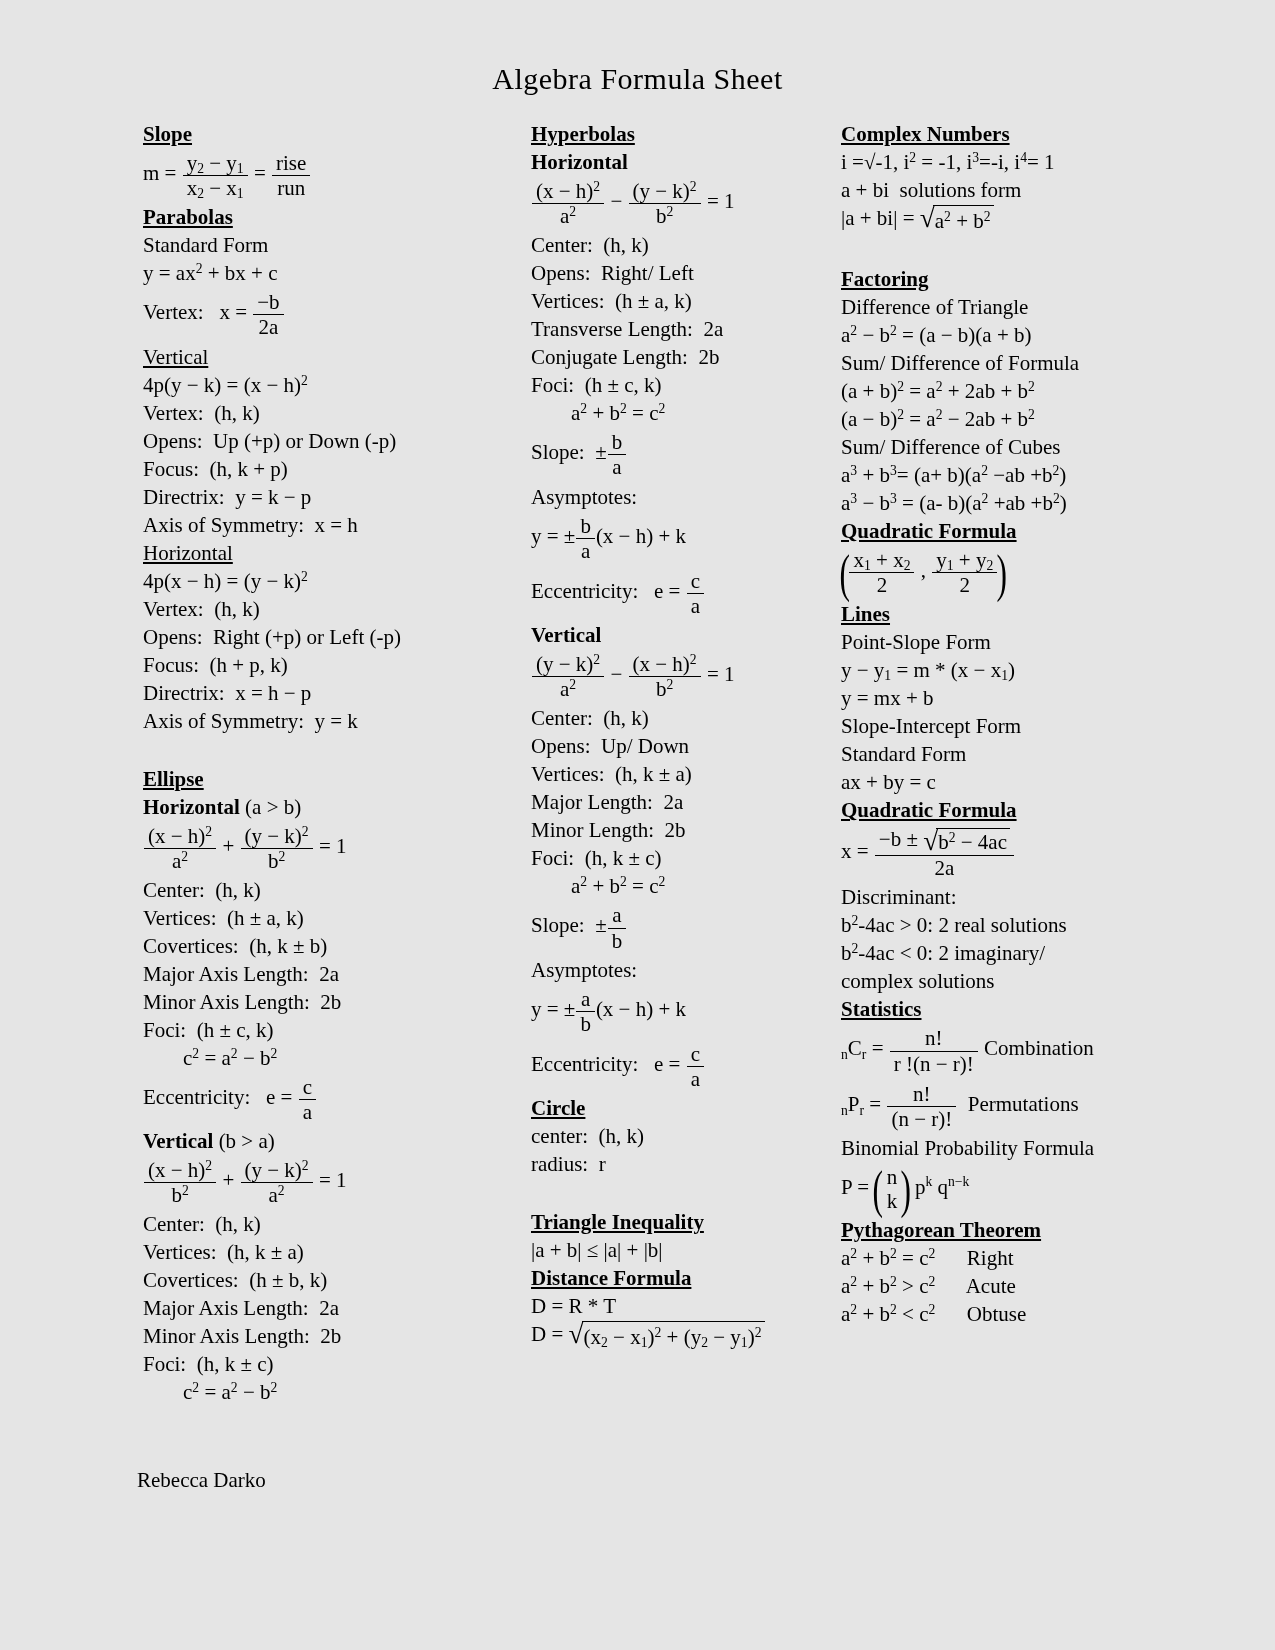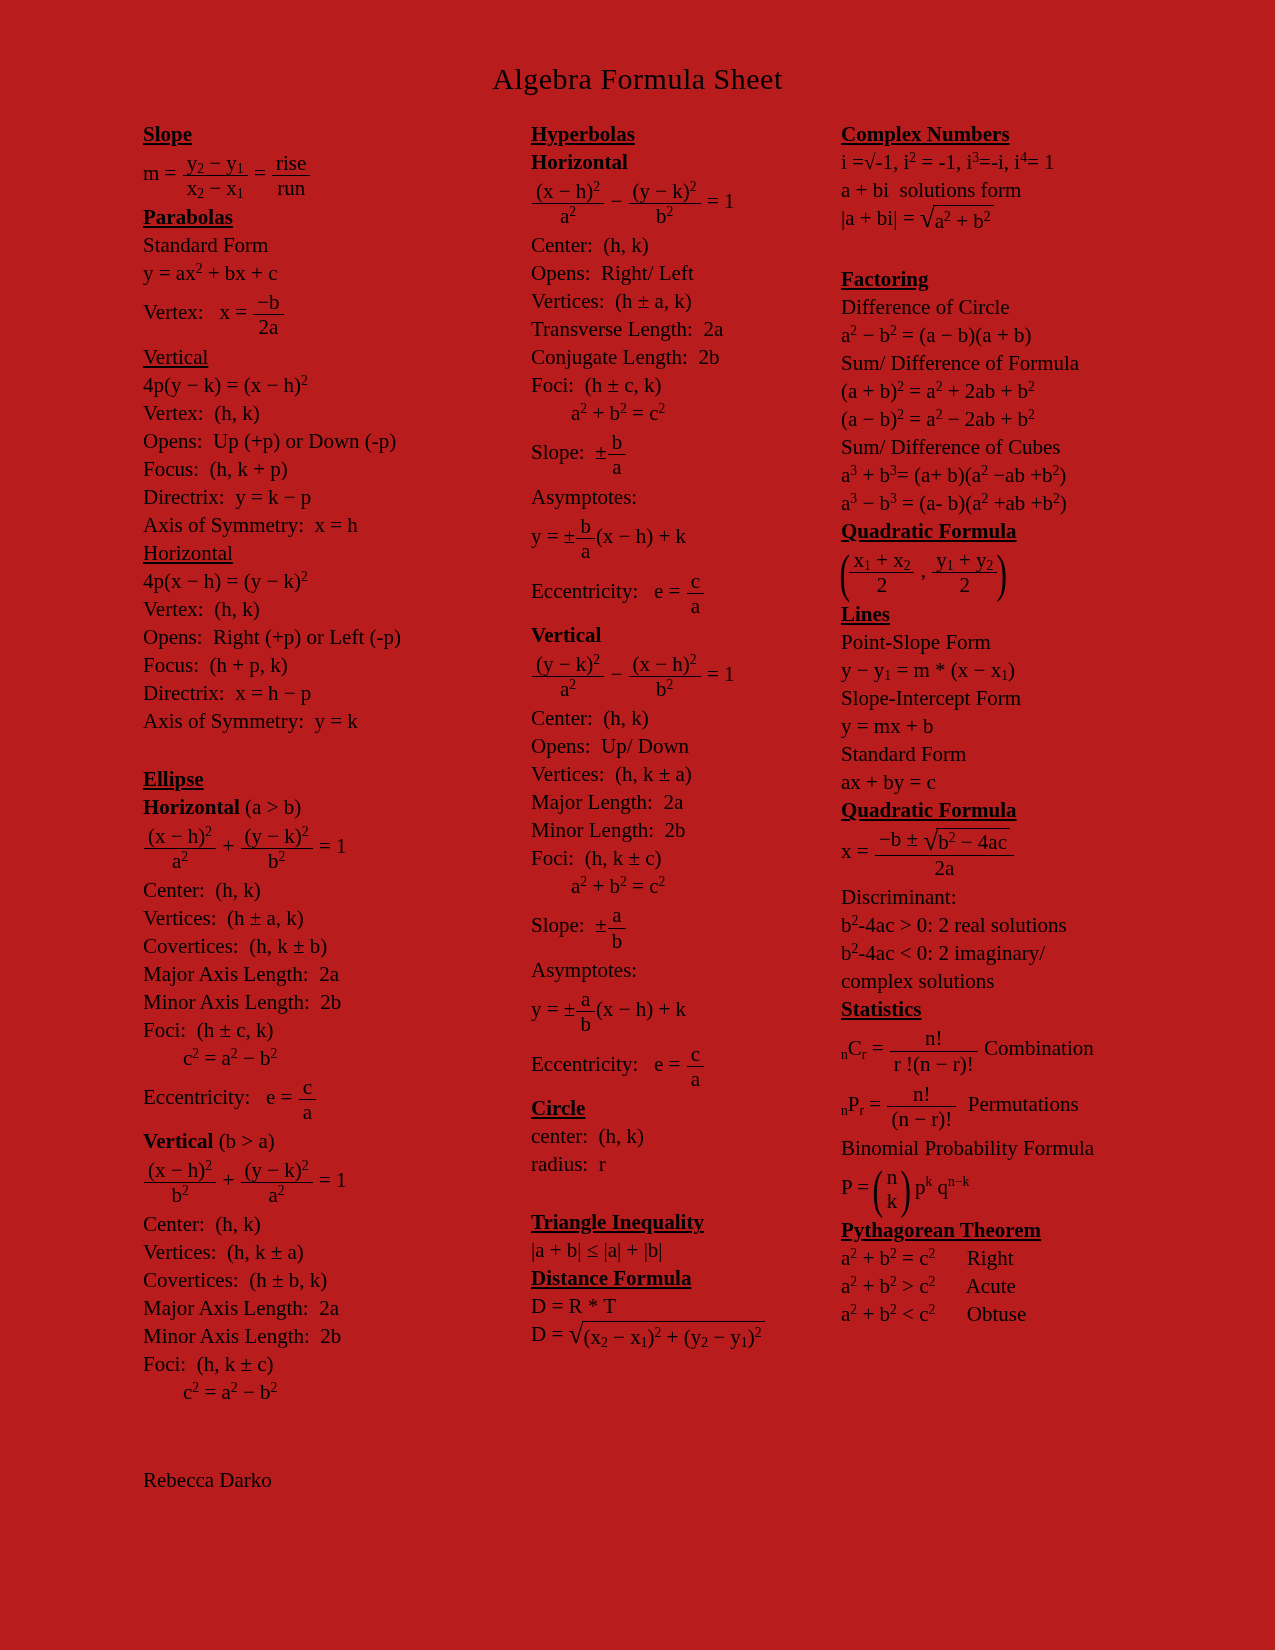--- a/index.html
+++ b/index.html
@@ -1,17 +1,17 @@
 <!DOCTYPE html>
 <html><head>
 <meta charset="utf-8">
 <style>
   html,body{margin:0;padding:0;background:#ffffff;}
   body{width:1275px;height:1650px;font-family:"Liberation Serif","DejaVu Serif",serif;color:#000;}
-  .page{position:relative;width:1275px;height:1650px;overflow:hidden;background:#b91c1c;font-family:Liberation Serif, serif;}
+  .page{position:relative;width:1275px;height:1650px;overflow:hidden;background:#e5e5e5;font-family:Liberation Serif, serif;}
   .title{padding-top:62px;text-align:center;font-size:30px;letter-spacing:0.5px;}
   .cols{display:flex;align-items:flex-start;padding:24px 0 0 143px;}
   .col{flex:none;}
   .col1{width:344px;}
   .col2{width:310px;margin-left:44px;}
   .col3{width:430px;}
   .section{margin:0;}
   .section.gap{margin-top:30px;}
   .ln{font-size:21px;line-height:28px;white-space:pre-wrap;}
   .hd{font-weight:bold;}
@@ -21,21 +21,21 @@
   sup{font-size:0.65em;line-height:0;vertical-align:0.55em;}
   sub{font-size:0.65em;line-height:0;vertical-align:-0.25em;}
   .frac{display:inline-block;vertical-align:middle;text-align:center;margin:3px 1px;}
   .frac .num{display:block;border-bottom:1.6px solid #000;padding:0 4px;line-height:1.15;}
   .frac .den{display:block;padding:0 4px;line-height:1.15;}
   .frac.nobar .num{border-bottom:none;}
   .sqrt{display:inline-flex;align-items:flex-start;vertical-align:middle;white-space:nowrap;}
   .sqrt .rad{font-size:1.3em;line-height:1;margin-right:-2px;}
   .sqrt .vinc{display:inline-block;border-top:1.8px solid #000;padding:1px 3px 0 2px;}
   .bigp{display:inline-block;font-size:2.5em;line-height:0.85;vertical-align:middle;transform:scaleX(0.6);margin:0 -5px;}
-  .footer{position:absolute;left:143px;top:1468px;font-size:21px;}
+  .footer{position:absolute;left:137px;top:1468px;font-size:21px;}
 </style>
 </head>
 <body>
 
 <div class="page">
   <div class="title">Algebra Formula Sheet</div>
   <div class="cols" id="columns">
       <div class="col col1">
         <div class="section">
           <div class="ln hd"><span class="u">Slope</span></div>
@@ -137,39 +137,39 @@
           <div class="ln hd"><span class="u">Complex Numbers</span></div>
           <div class="ln">i =√-1, i<sup>2</sup> = -1, i<sup>3</sup>=-i, i<sup>4</sup>= 1</div>
           <div class="ln">a + bi  solutions form</div>
           <div class="ln">|a + bi| = <span class="sqrt">
               <span class="rad">√</span>
               <span class="vinc">a<sup>2</sup> + b<sup>2</sup></span>
             </span></div>
         </div>
         <div class="section gap">
           <div class="ln hd"><span class="u">Factoring</span></div>
-          <div class="ln">Difference of Circle</div>
+          <div class="ln">Difference of Triangle</div>
           <div class="ln">a<sup>2</sup> − b<sup>2</sup> = (a − b)(a + b)</div>
           <div class="ln">Sum/ Difference of Formula</div>
           <div class="ln">(a + b)<sup>2</sup> = a<sup>2</sup> + 2ab + b<sup>2</sup></div>
           <div class="ln">(a − b)<sup>2</sup> = a<sup>2</sup> − 2ab + b<sup>2</sup></div>
           <div class="ln">Sum/ Difference of Cubes</div>
           <div class="ln">a<sup>3</sup> + b<sup>3</sup>= (a+ b)(a<sup>2</sup> −ab +b<sup>2</sup>)</div>
           <div class="ln">a<sup>3</sup> − b<sup>3</sup> = (a- b)(a<sup>2</sup> +ab +b<sup>2</sup>)</div>
         </div>
         <div class="section">
           <div class="ln hd"><span class="u">Quadratic Formula</span></div>
           <div class="ln"><span class="bigp">(</span><span class="frac"><span class="num">x<sub>1</sub> + x<sub>2</sub></span><span class="den">2</span></span> , <span class="frac"><span class="num">y<sub>1</sub> + y<sub>2</sub></span><span class="den">2</span></span><span class="bigp">)</span></div>
         </div>
         <div class="section">
           <div class="ln hd"><span class="u">Lines</span></div>
           <div class="ln">Point-Slope Form</div>
           <div class="ln">y − y<sub>1</sub> = m * (x − x<sub>1</sub>)</div>
+          <div class="ln">y = mx + b</div>
           <div class="ln">Slope-Intercept Form</div>
-          <div class="ln">y = mx + b</div>
           <div class="ln">Standard Form</div>
           <div class="ln">ax + by = c</div>
         </div>
         <div class="section">
           <div class="ln hd"><span class="u">Quadratic Formula</span></div>
           <div class="ln">x = <span class="frac"><span class="num">−b ± <span class="sqrt">
                   <span class="rad">√</span>
                   <span class="vinc">b<sup>2</sup> − 4ac</span>
                 </span></span><span class="den">2a</span></span></div>
           <div class="ln">Discriminant:</div>

